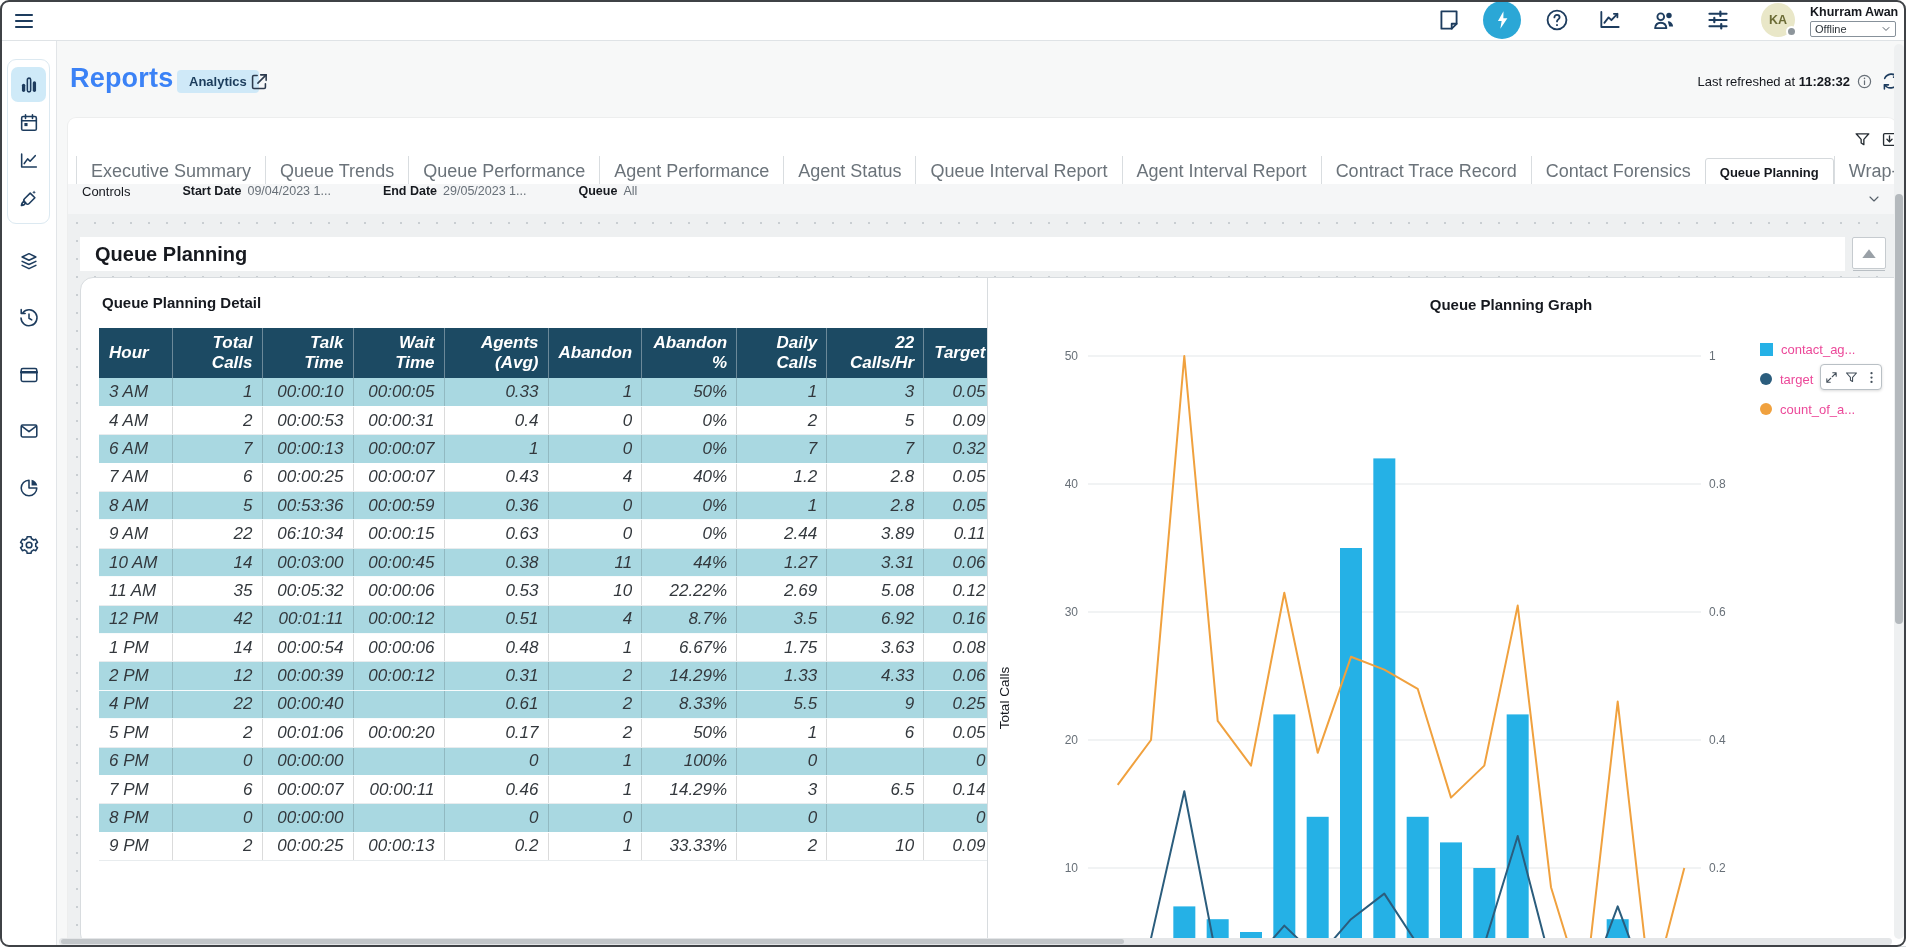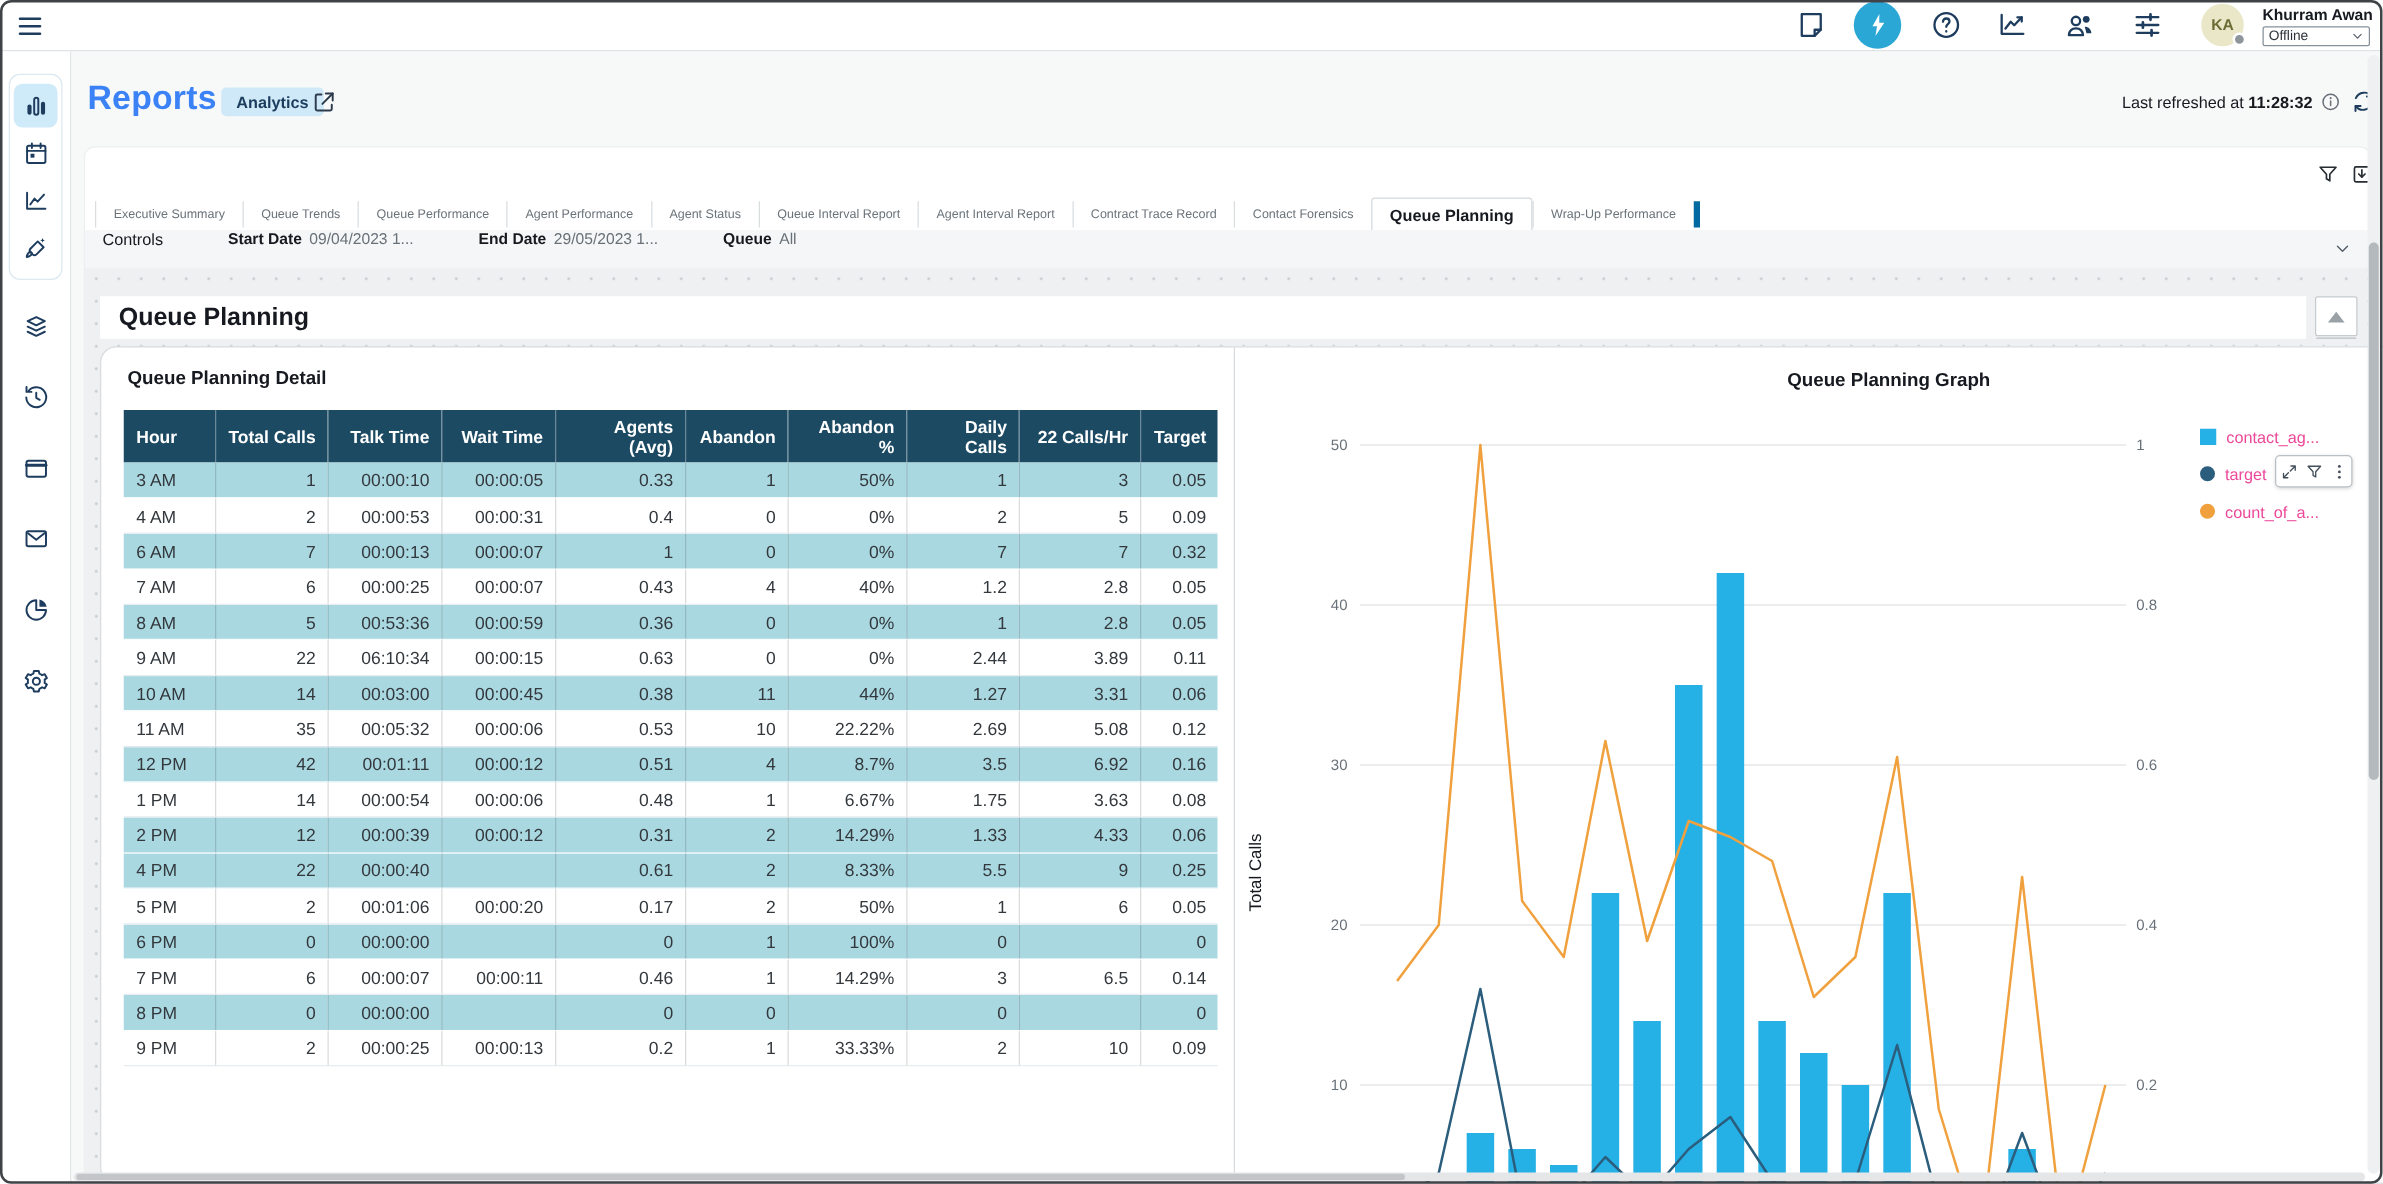--- a/index.html
+++ b/index.html
@@ -47,21 +47,21 @@
   .info-ic { left:1856px; top:73px; width:17px; height:17px; color:#687078; cursor:pointer; }
   .refresh-ic { left:1880px; top:70px; width:22px; height:22px; cursor:pointer; color:#1d3c5e; }
 
   
   .card { position:absolute; left:68px; top:118px; width:1828px; height:829px;
     background:#fff; border-radius:8px 8px 0 0; box-shadow:0 0 0 1px rgba(0,0,0,.04); }
   .card-ic { top:12px; width:19px; height:19px; color:#262d33; cursor:pointer; }
 
   .tabs-row { position:absolute; left:0; top:40px; right:0; height:26px; }
   .tabs { position:absolute; left:8px; top:0; display:flex; align-items:center; height:26px; }
-  .tab { font-size:10px; color:#6b737a; padding:5px 14px; white-space:nowrap; cursor:pointer;
+  .tab { font-size:18px; color:#6b737a; padding:5px 14px; white-space:nowrap; cursor:pointer;
     border-left:1px solid #d9dde0; }
   .tab:last-child { border-right:5px solid #0369a1; }
   .tab.active { background:#fff; border:1px solid #d5d9dc; border-radius:3px; color:#16191f;
     font-weight:bold; font-size:13px; padding:6px 14px; position:relative; top:1px; }
 
   .controls-row { position:absolute; left:0; top:66px; right:0; height:30px; background:#f5f6f7;
     display:flex; align-items:flex-start; font-size:12.5px; }
   .controls-label { margin-left:14px; color:#16191f; font-size:13px; }
   .ctl { margin-left:52px; white-space:nowrap; }
   .ctl b { font-weight:bold; margin-right:6px; }
@@ -81,21 +81,21 @@
   .spin-half.up { border-bottom:1px solid #b9bfc4; color:#9aa1a7; }
   .spin-half.down { color:#232b32; }
 
   .panel { position:absolute; top:63px; height:670px; background:#fff; border:1px solid #d8dcdf; }
   .table-panel { left:12px; width:1009px;border-radius:13px; }
   .chart-panel { left:919px; width:1048px; }
   .panel-title { font-size:15px; font-weight:bold; color:#16191f; }
 
   
   .tp-title { position:absolute; left:21px; top:16px; }
-  table.qp { position:absolute; left:18px; top:50px; border-collapse:collapse; font-size:14px; }
+  table.qp { position:absolute; left:18px; top:50px; border-collapse:collapse; font-size:17px;font-style:italic; }
   table.qp th { background:#1c4a63; color:#fff; font-weight:bold; text-align:left;
     padding:5px 8px 5px 10px; border-right:1px solid rgba(255,255,255,.35); height:28px; }
   table.qp th.num { text-align:right; padding-right:9px; }
   table.qp td { height:28.4px; padding:2px 9px 2px 10px; color:#33383d;
     border-right:1px solid rgba(0,0,0,.14); border-bottom:1px solid rgba(255,255,255,.9); }
   table.qp td.num { text-align:right; }
   table.qp tr.stripe td { background:#a9d8e1; }
   table.qp tr.plain td { background:#fff; border-bottom:1px solid #e8ecee; }
   table.qp th:last-child, table.qp td:last-child { border-right:none; }
 

